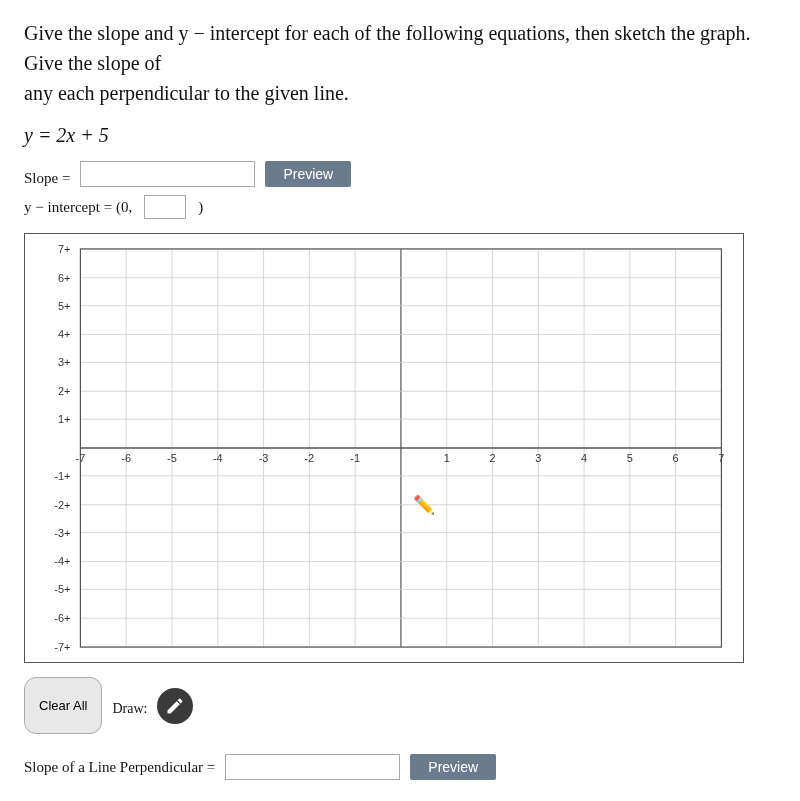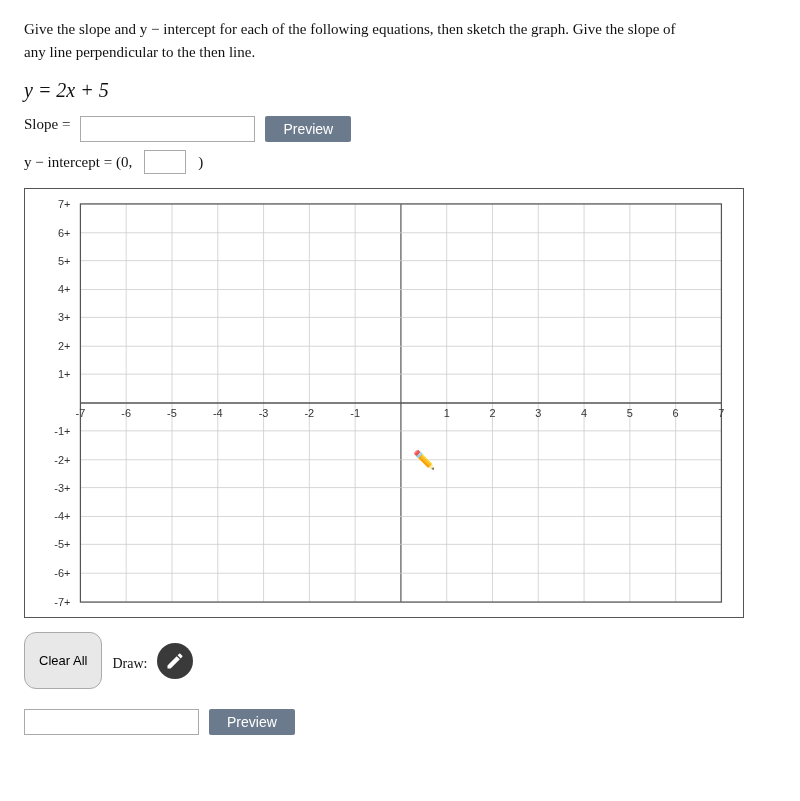--- a/index.html
+++ b/index.html
@@ -9,33 +9,33 @@
       font-size: 15px;
       color: #111;
       width: 800px;
       min-height: 801px;
       overflow-x: hidden;
     }
     .page {
       padding: 18px 24px 20px 24px;
     }
     .instructions {
-      font-size: 15px;
+      font-size: 20px;
       line-height: 1.5;
       margin-bottom: 16px;
     }
     .equation {
       font-style: italic;
       font-size: 20px;
       margin-bottom: 14px;
       margin-top: 6px;
     }
     .slope-row {
       display: flex;
-      align-items: flex-start;
+      align-items: flex-end;
       gap: 10px;
       margin-bottom: 8px;
     }
     .slope-label {
       font-size: 15px;
       white-space: nowrap;
     }
     .slope-input {
       border: 1px solid #aaa;
       width: 175px;
@@ -143,21 +143,21 @@
       border-radius: 2px;
     }
   </style>
 </head>
 <body>
 
 <div class="page">
 
   <div class="instructions">
     <span>Give the slope and y − intercept for each of the following equations, then sketch the graph. Give the slope of</span><br>
-    <span>any line perpendicular to the then line.</span>
+    <span>any each perpendicular to the given line.</span>
   </div>
 
   <div class="equation">
     <span>y = 2x + 5</span>
   </div>
 
   <div class="slope-row">
     <span class="slope-label">Slope =</span>
     <input class="slope-input" type="text" value="" style="">
     <button class="preview-btn">Preview</button>
@@ -256,16 +256,17 @@
     <button class="clear-all-btn">Clear All</button>
     <span class="draw-label">Draw:</span>
     <div class="draw-icon">
       <svg viewBox="0 0 24 24" fill="none" xmlns="http://www.w3.org/2000/svg">
         <path d="M3 17.25V21h3.75L17.81 9.94l-3.75-3.75L3 17.25zM20.71 7.04a1 1 0 0 0 0-1.41l-2.34-2.34a1 1 0 0 0-1.41 0l-1.83 1.83 3.75 3.75 1.83-1.83z" fill="white"></path>
       </svg>
     </div>
   </div>
 
   <div class="perpendicular-row">
+    <span class="perp-label">Slope of a Line Perpendicular =</span>
     <input class="perp-input" type="text" value="" style="">
     <button class="preview-btn2">Preview</button>
   </div>
 </div>
 
 </body></html>

